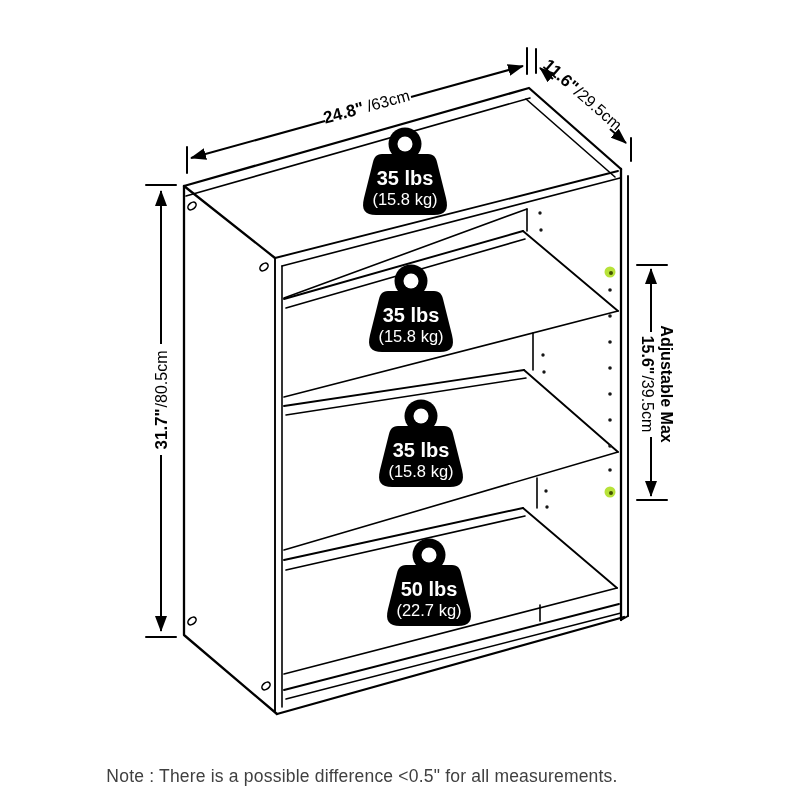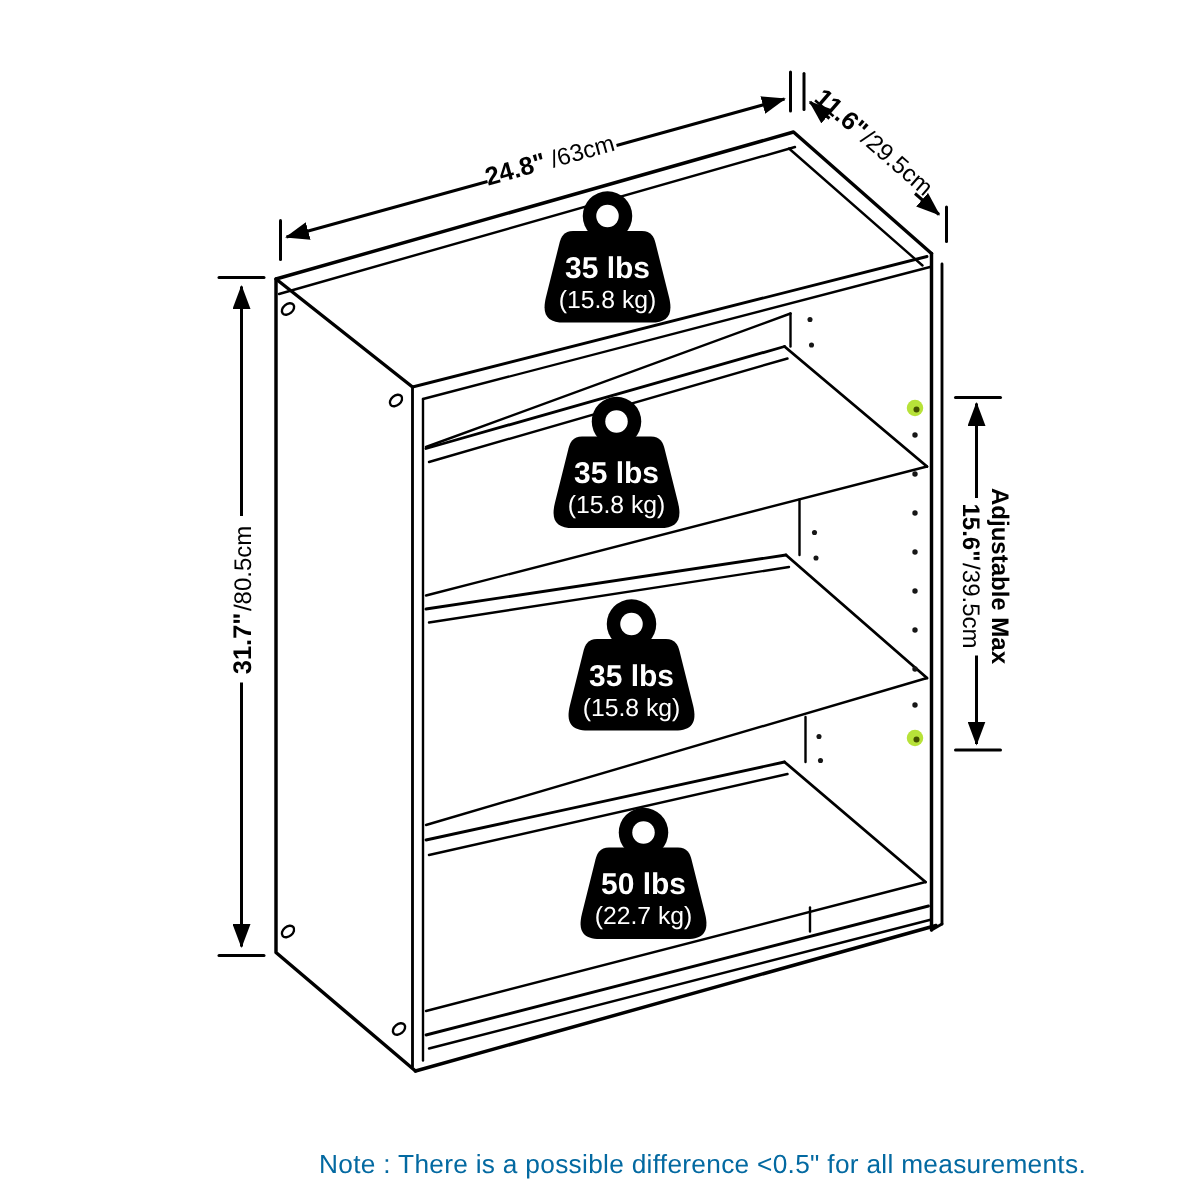--- a/index.html
+++ b/index.html
@@ -1,20 +1,20 @@
 <!DOCTYPE html>
 <html><head>
 <meta charset="utf-8">
 <style>
   html,body{margin:0;padding:0;background:#ffffff;}
   body{width:800px;height:800px;font-family:"Liberation Sans",sans-serif;}
   .stage{position:relative;width:800px;height:800px;background:#fff;overflow:hidden;}
   .stage svg{position:absolute;left:0;top:0;}
-  .note{position:absolute;top:766px;left:0;width:724px;text-align:right;
-        font-size:17.5px;color:#0369a1;letter-spacing:0.2px;}
+  .note{position:absolute;top:766px;left:0;width:724px;text-align:center;
+        font-size:17.5px;color:#404040;letter-spacing:0.2px;}
   
   .ln  {stroke:#000;stroke-width:2.3;fill:none;stroke-linecap:round;stroke-linejoin:round;}
   .ln2 {stroke:#000;stroke-width:1.9;fill:none;stroke-linecap:round;}
   .thin{stroke:#000;stroke-width:1.6;fill:none;stroke-linecap:round;}
   .tick{stroke:#000;stroke-width:2;fill:none;stroke-linecap:round;}
   .dim {stroke:#000;stroke-width:2;fill:none;}
   .hole{stroke:#000;stroke-width:1.6;fill:#fff;}
   .dot {fill:#161616;stroke:none;}
   text{fill:#000;}
   .dim-val {font-size:17px;font-weight:bold;}

